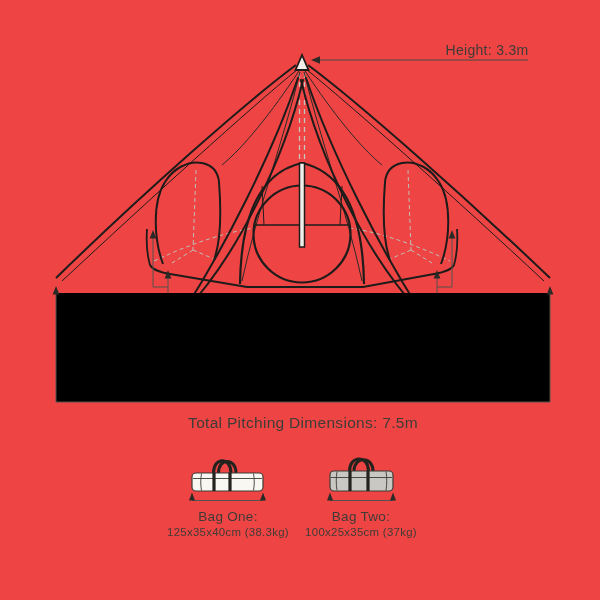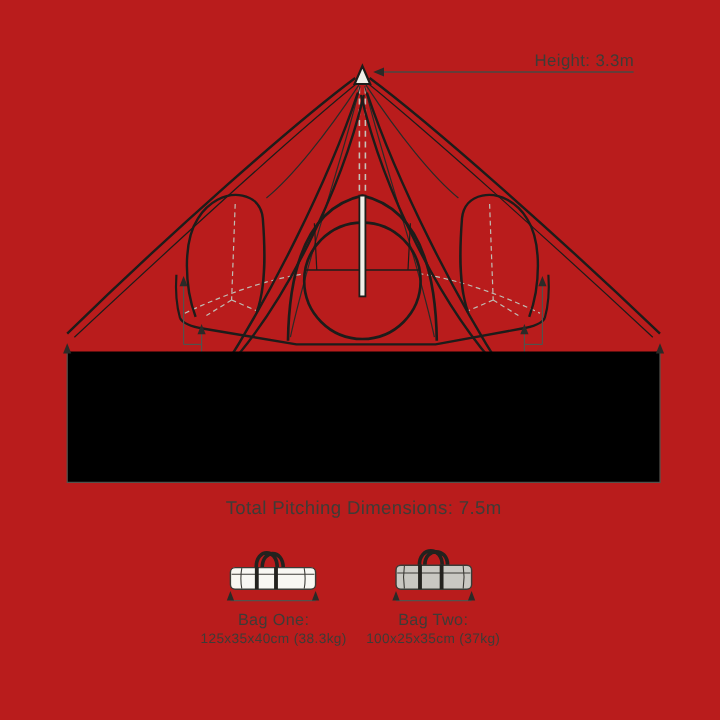--- a/index.html
+++ b/index.html
@@ -2,21 +2,21 @@
 <html><head>
 <meta charset="utf-8">
 <style>
   html,body{margin:0;padding:0;}
   body{
     width:600px;height:600px;
     background:#f1efe9;
     font-family:"Liberation Sans", sans-serif;
     overflow:hidden;
   }
-  .canvas{position:relative;width:600px;height:600px;background:#b91c1c;}
+  .canvas{position:relative;width:600px;height:600px;background:#ef4444;}
   svg{display:block;}
   text{
     fill:#3e3c37;
     letter-spacing:0.3px;
   }
   .lbl-height{font-size:14px;}
   .lbl-small{font-size:11px;fill:#4a4843;}
   .lbl-floor{font-size:15px;}
   .lbl-pitch{font-size:15.5px;}
   .lbl-bag{font-size:13.5px;}

